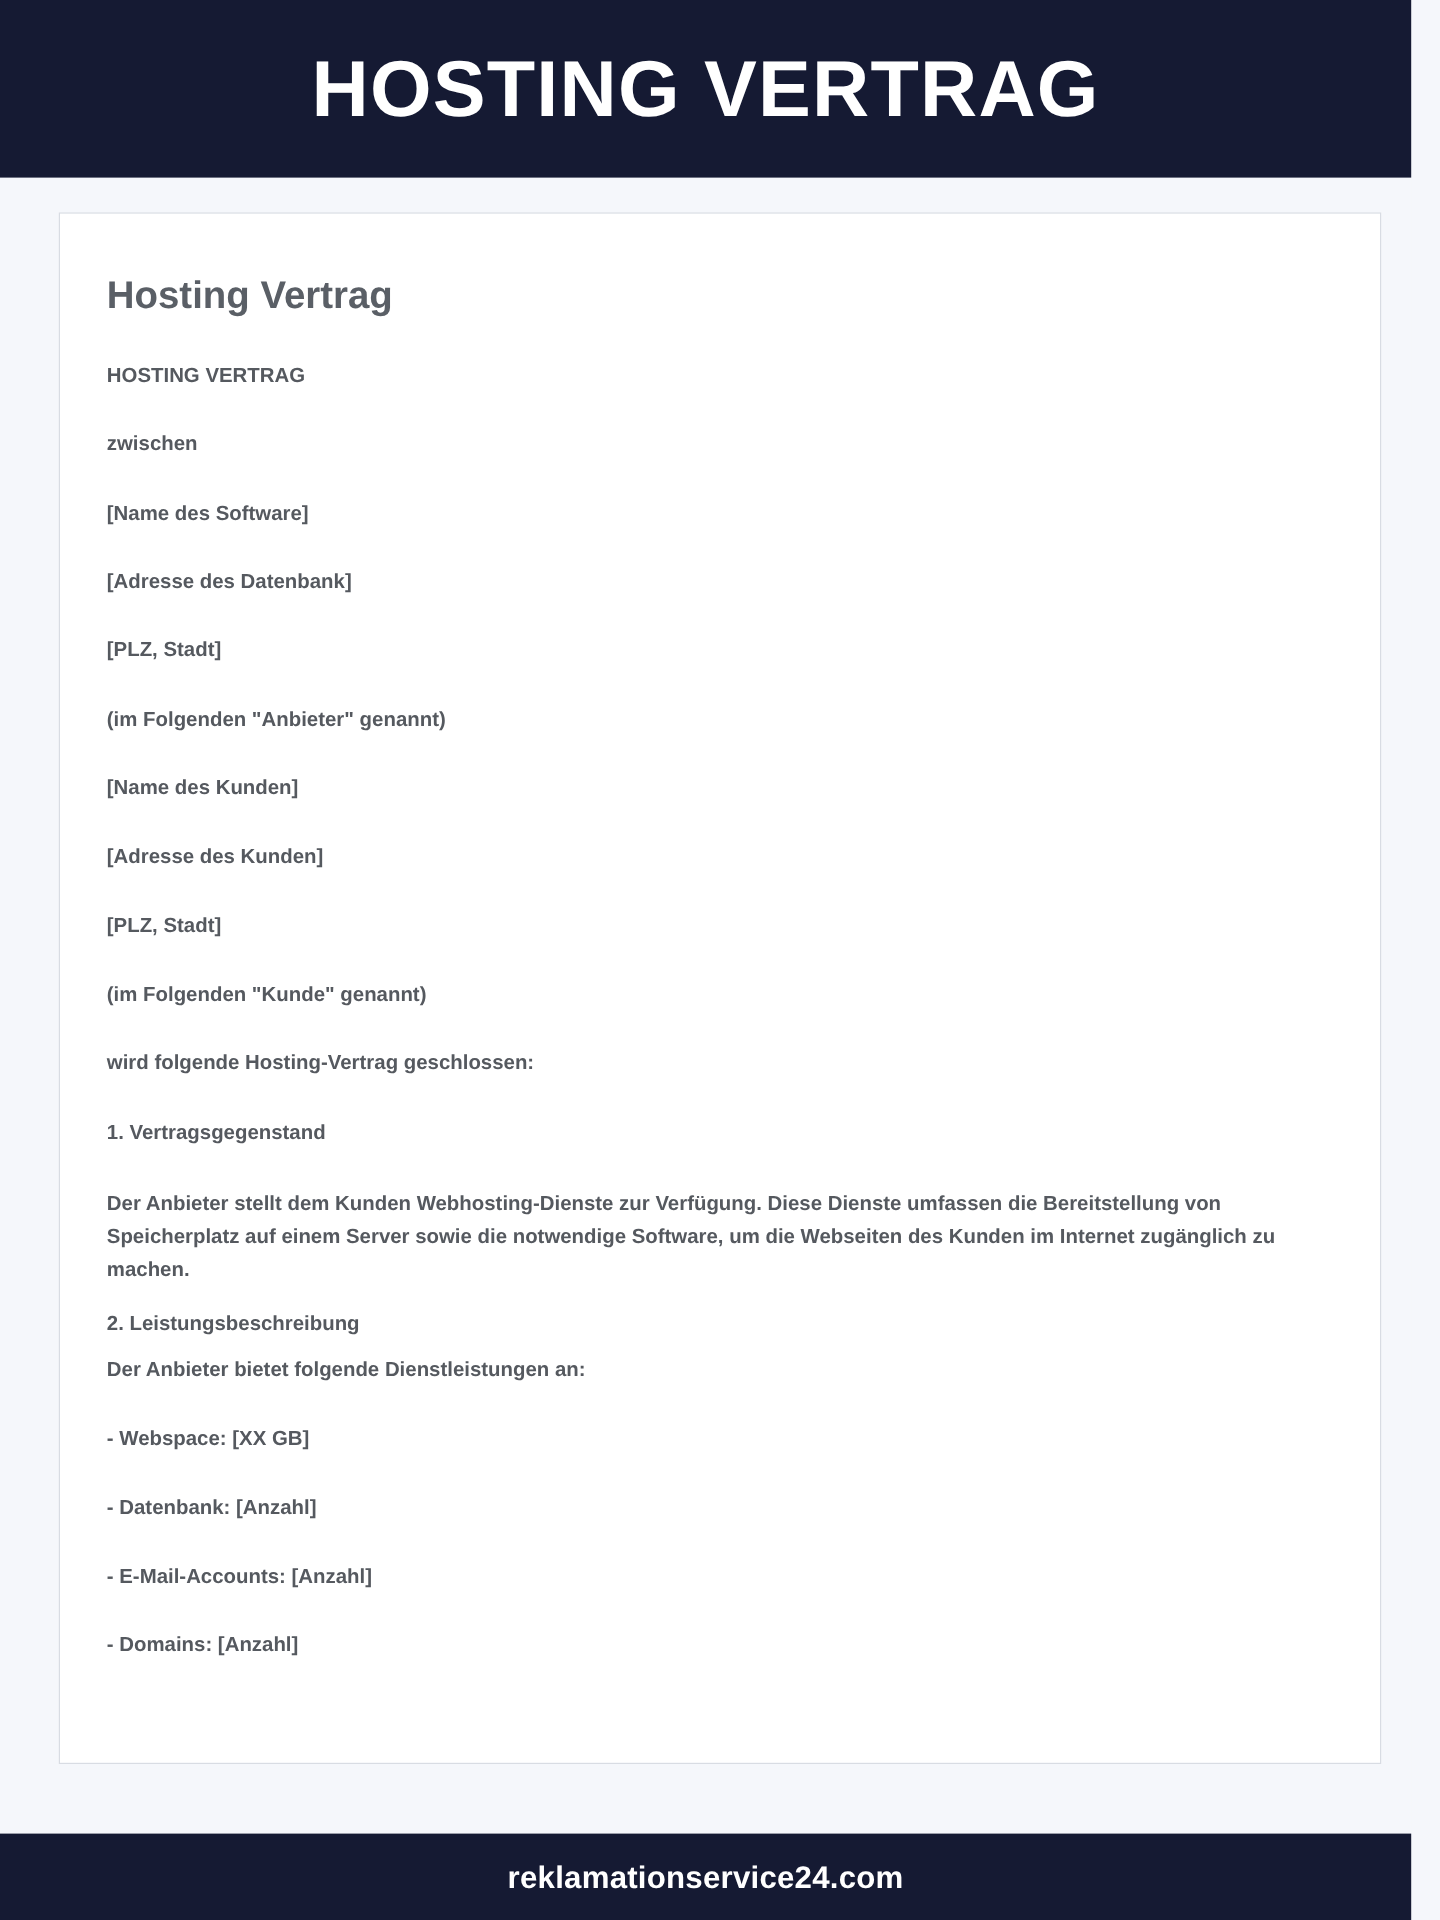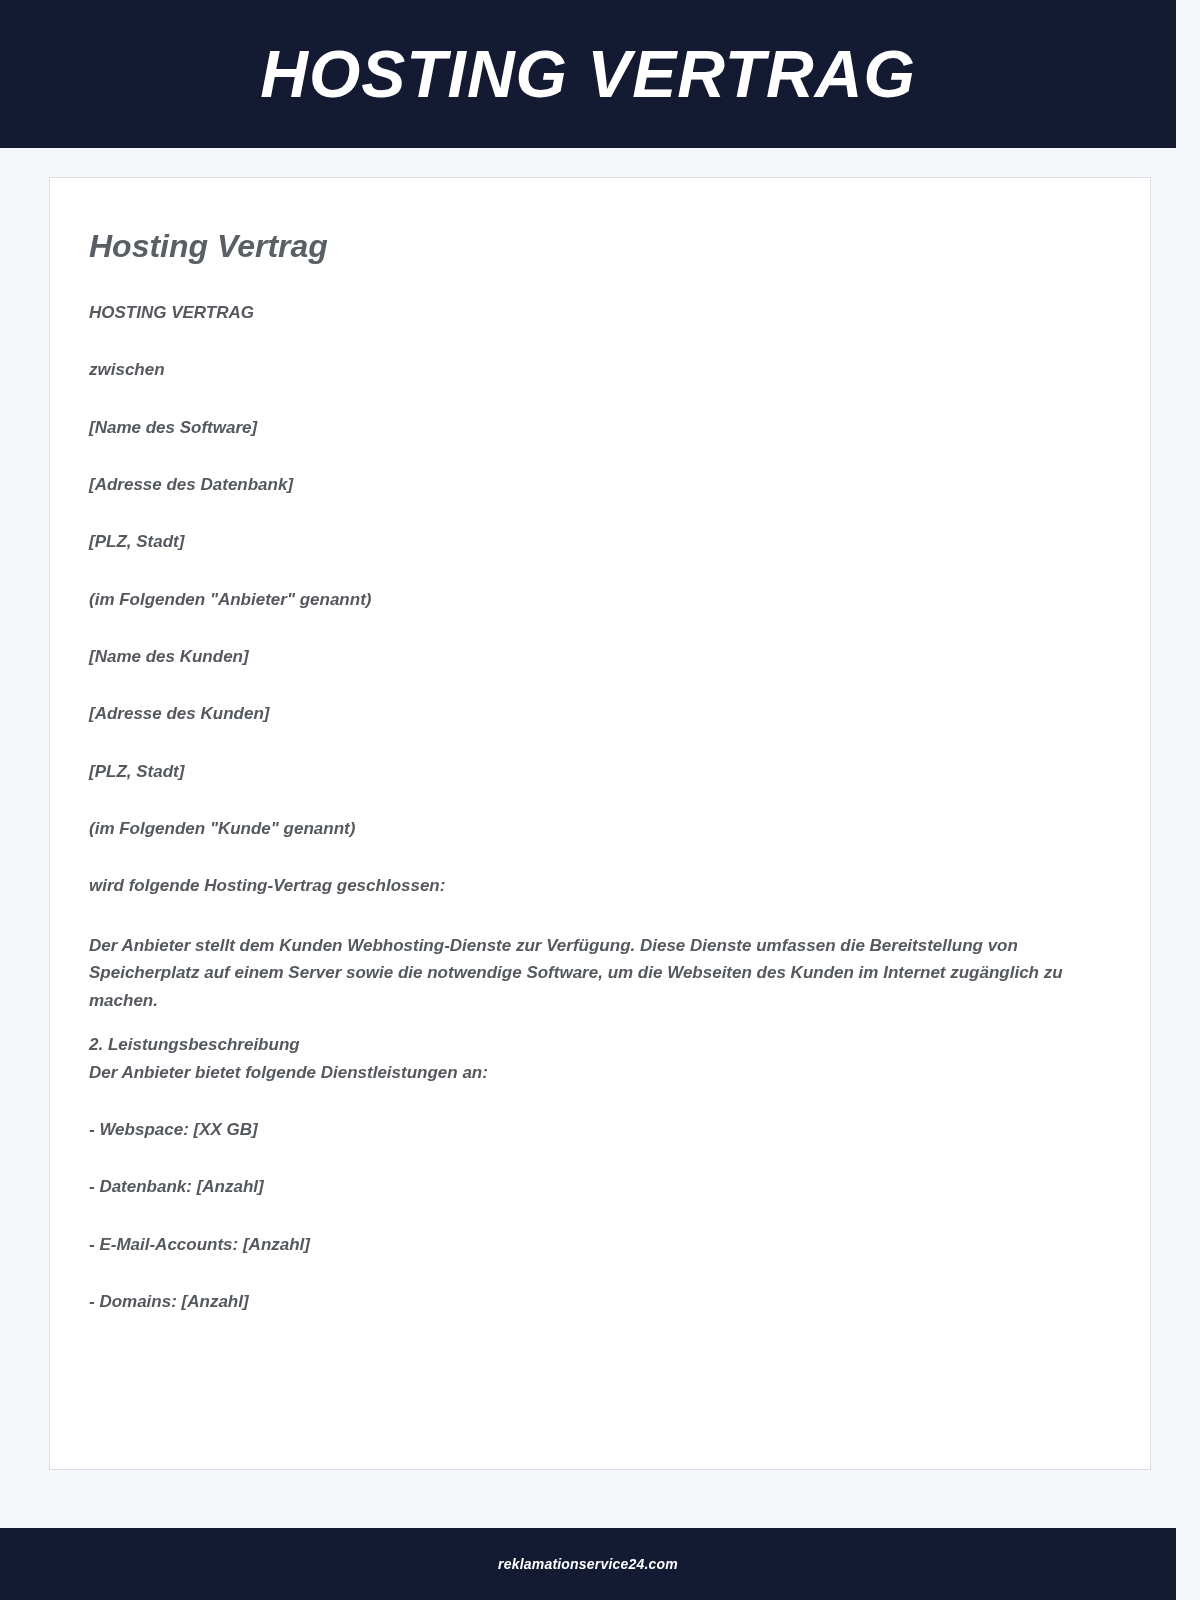--- a/index.html
+++ b/index.html
@@ -16,21 +16,20 @@
     -webkit-font-smoothing: antialiased;
   }
 
   .page {
     width: 1176px;
     height: 1600px;
     position: relative;
     display: flex;
     flex-direction: column;
     background: #f5f7fb;
-    font-style: italic;
   }
 
   
   .masthead {
     height: 148px;
     background: #151a33;
     display: flex;
     align-items: center;
     justify-content: center;
     flex: 0 0 148px;
@@ -76,21 +75,21 @@
 
   .doc-para {
     font-size: 17px;
     font-weight: 700;
     color: #55595f;
     line-height: 1.55;
     margin: 0 0 31px 0;
   }
 
   .doc-para.tight {
-    margin-bottom: 1px;
+    margin-bottom: 13px;
   }
 
   .doc-para.flow {
     margin-bottom: 18px;
     max-width: 1000px;
     line-height: 1.62;
     margin-top: 32px;
   }
 
   
@@ -98,21 +97,21 @@
     height: 72px;
     background: #151a33;
     display: flex;
     align-items: center;
     justify-content: center;
     flex: 0 0 72px;
   }
 
   .footer-site {
     color: #ffffff;
-    font-size: 14px;
+    font-size: 26px;
     font-weight: 700;
     line-height: 1;
     letter-spacing: 0.2px;
     text-decoration: none;
   }
 </style>
 </head>
 <body>
 
 <div class="page">
@@ -129,20 +128,21 @@
           <p class="doc-para">zwischen</p>
           <p class="doc-para">[Name des Software]</p>
           <p class="doc-para">[Adresse des Datenbank]</p>
           <p class="doc-para">[PLZ, Stadt]</p>
           <p class="doc-para">(im Folgenden "Anbieter" genannt)</p>
           <p class="doc-para">[Name des Kunden]</p>
           <p class="doc-para">[Adresse des Kunden]</p>
           <p class="doc-para">[PLZ, Stadt]</p>
           <p class="doc-para">(im Folgenden "Kunde" genannt)</p>
           <p class="doc-para">wird folgende Hosting-Vertrag geschlossen:</p>
+          <p class="doc-para">1. Vertragsgegenstand</p>
           <p class="doc-para flow">Der Anbieter stellt dem Kunden Webhosting-Dienste zur Verfügung. Diese Dienste umfassen die Bereitstellung von Speicherplatz auf einem Server sowie die notwendige Software, um die Webseiten des Kunden im Internet zugänglich zu machen.</p>
           <p class="doc-para tight">2. Leistungsbeschreibung</p>
           <p class="doc-para">Der Anbieter bietet folgende Dienstleistungen an:</p>
           <p class="doc-para">- Webspace: [XX GB]</p>
           <p class="doc-para">- Datenbank: [Anzahl]</p>
           <p class="doc-para">- E-Mail-Accounts: [Anzahl]</p>
           <p class="doc-para">- Domains: [Anzahl]</p>
         </div>
     </article>
   </main>

